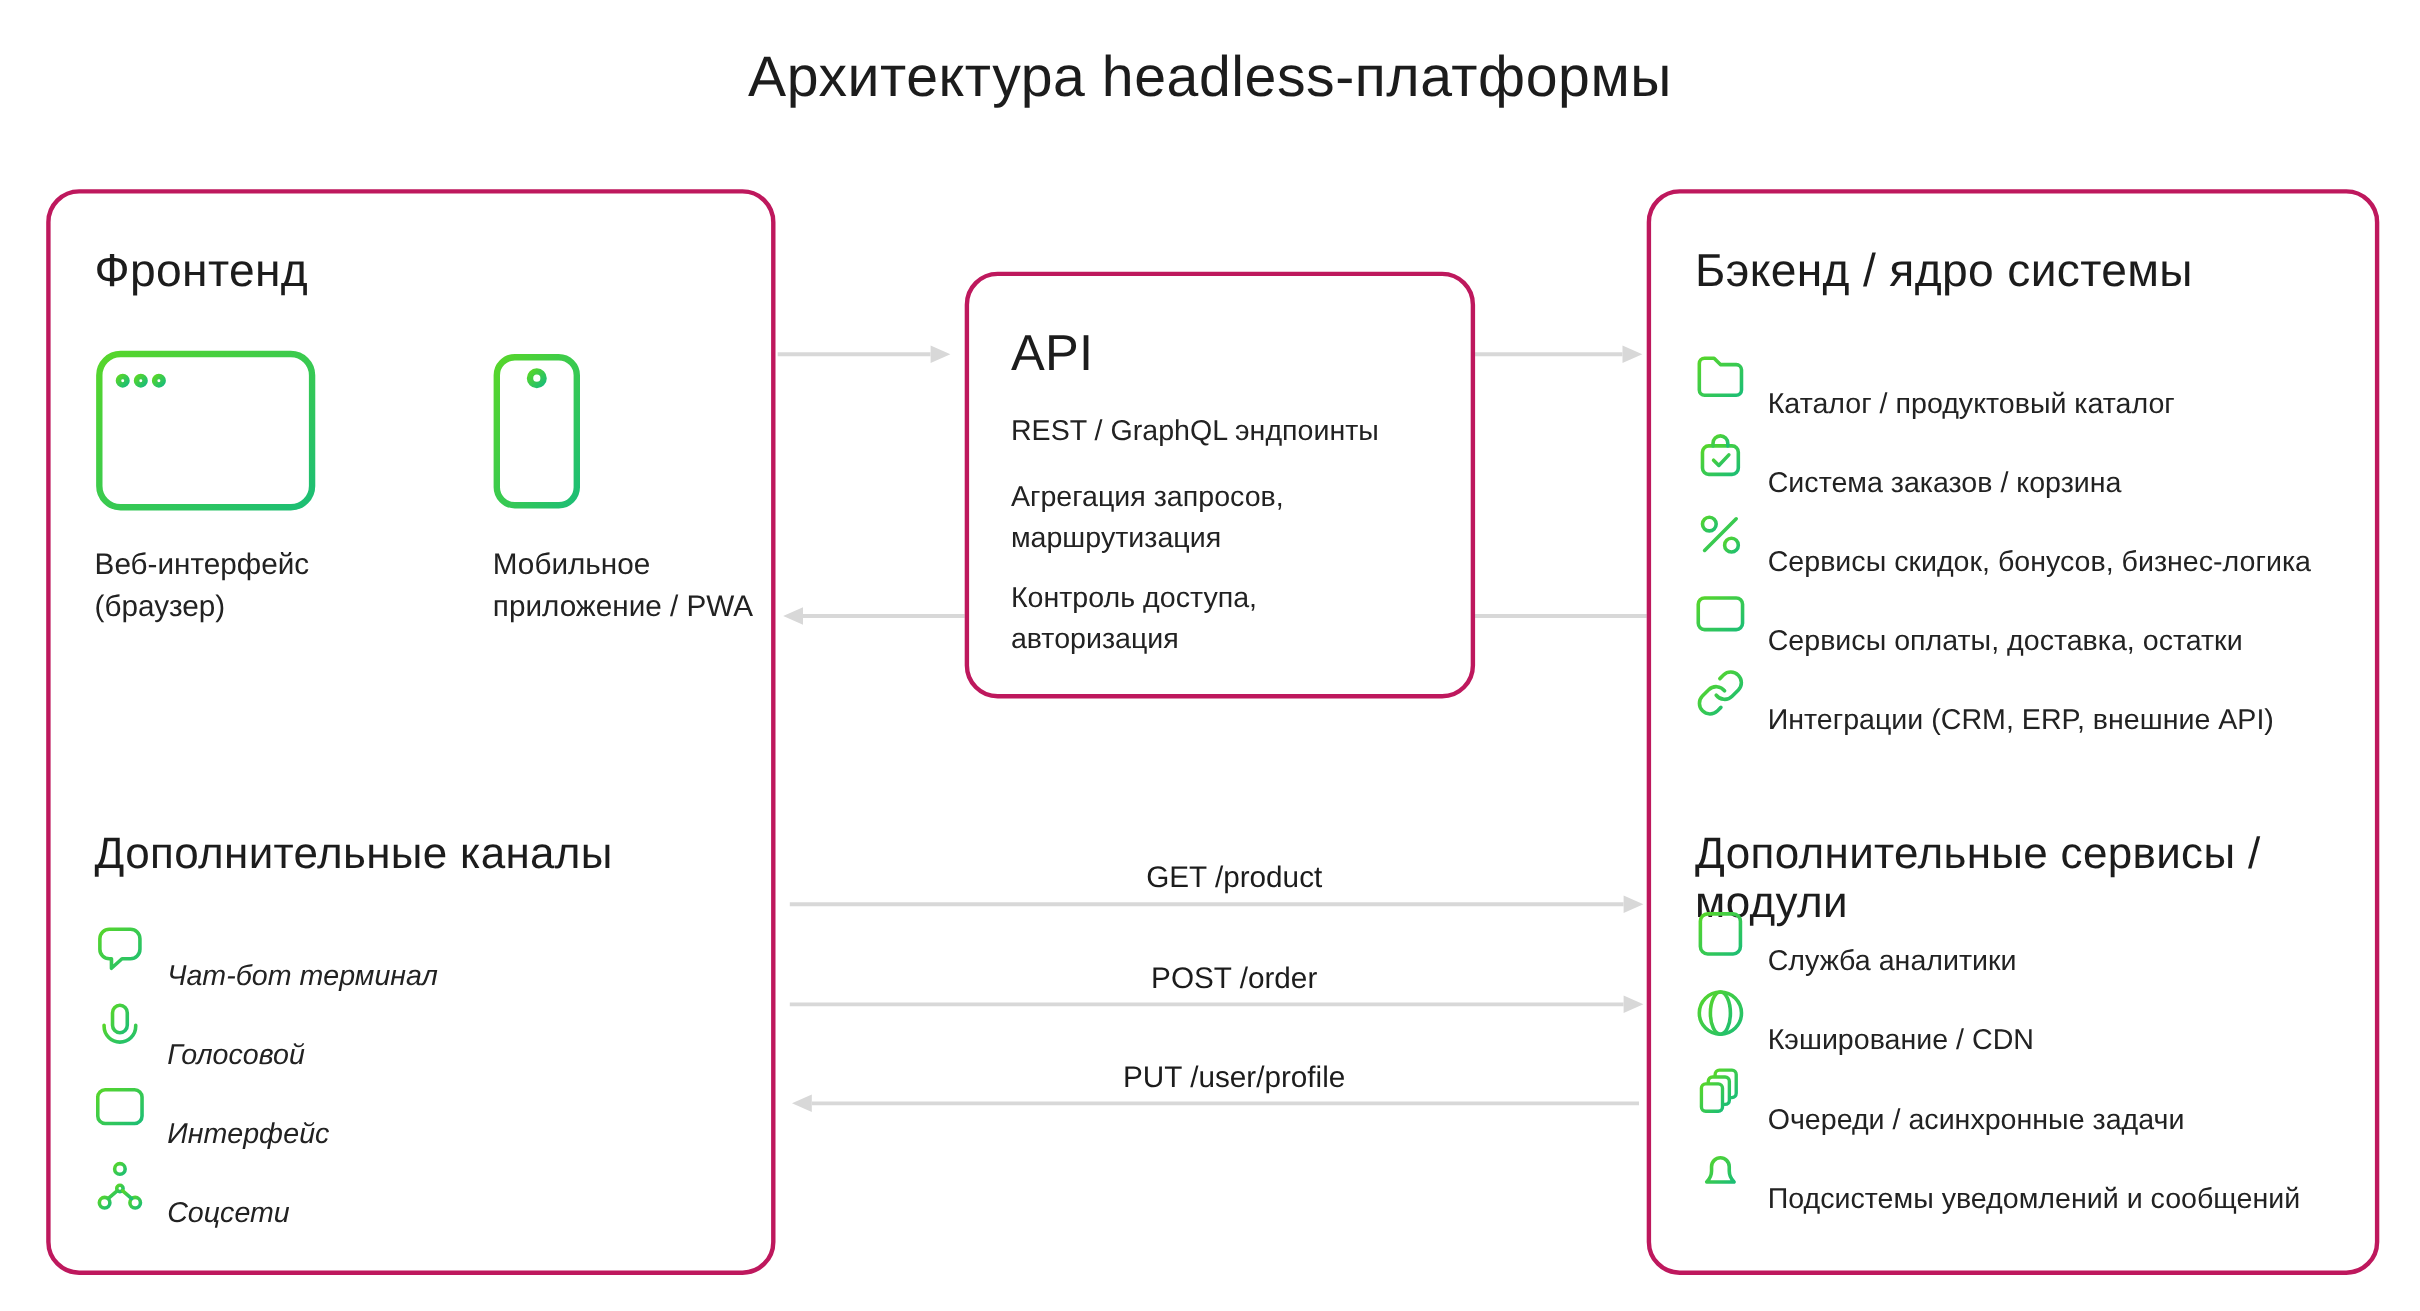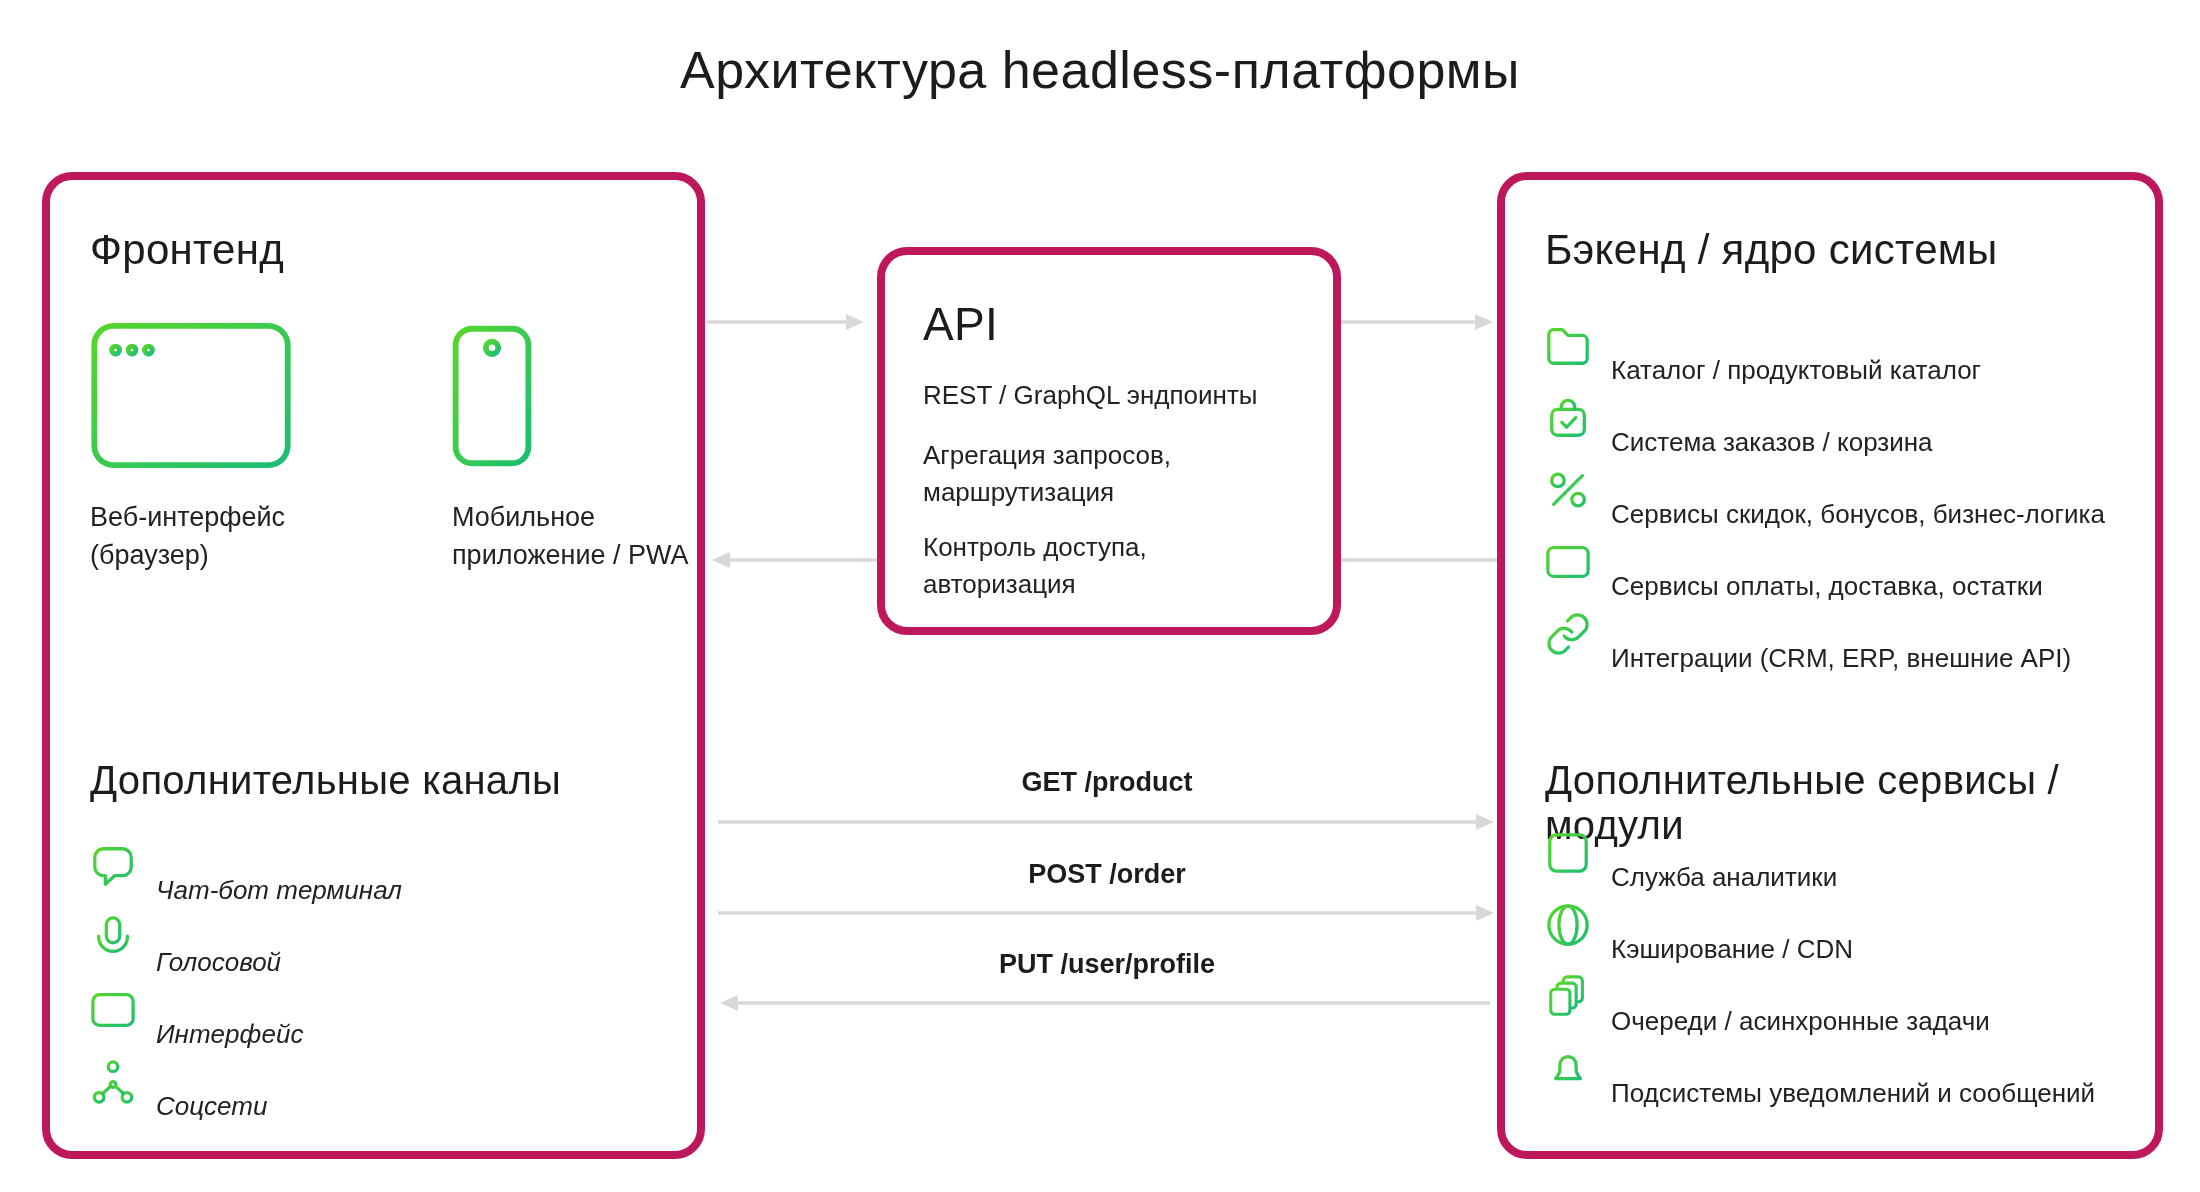--- a/index.html
+++ b/index.html
@@ -3,21 +3,21 @@
 <meta charset="utf-8">
 <title>Архитектура headless-платформы</title>
 <style>
   html,body{margin:0;padding:0;background:#ffffff;}
   body{font-family:"Liberation Sans","DejaVu Sans",sans-serif;color:#1e1e1e;}
   .canvas{position:relative;width:2200px;height:1192px;background:#ffffff;overflow:hidden;}
 
   .page-title{position:absolute;left:0;top:40px;width:2200px;margin:0;
     text-align:center;font-size:52px;font-weight:500;letter-spacing:.5px;color:#1c1c1c;}
 
-  .panel{position:absolute;background:#ffffff;border:8px solid #be185d;border-radius:30px;box-sizing:border-box;}
+  .panel{position:absolute;background:#ffffff;border:4px solid #be185d;border-radius:30px;box-sizing:border-box;}
   .panel-frontend{left:42px;top:172px;width:663px;height:987px;}
   .panel-api{left:877px;top:247px;width:464px;height:388px;}
   .panel-backend{left:1497px;top:172px;width:666px;height:987px;}
 
   .panel h2{position:absolute;margin:0;font-weight:500;color:#1c1c1c;letter-spacing:.3px;}
   .h-main{left:40px;top:46px;font-size:42px;}
   .h-sub{left:40px;top:578px;font-size:40px;}
   .h-api{left:38px;top:42px;font-size:46px;letter-spacing:1px;}
 
   
@@ -39,22 +39,22 @@
 
   
   .api-item{position:absolute;left:38px;margin:0;font-size:26px;line-height:37px;white-space:pre-line;color:#222;}
   .api-i0{top:122px;}
   .api-i1{top:182px;}
   .api-i2{top:274px;}
 
   
   .connectors{position:absolute;left:0;top:0;width:2200px;height:1192px;pointer-events:none;}
 
-  .req-label{position:absolute;left:718px;width:776px;margin:1px;text-align:center;
-    font-size:27px;font-weight:700;color:#1c1c1c;}
+  .req-label{position:absolute;left:718px;width:776px;margin:16px;text-align:center;
+    font-size:27px;font-weight:400;color:#1c1c1c;}
   .req-get{top:766px;}
   .req-post{top:858px;}
   .req-put{top:948px;}
 </style>
 </head>
 <body>
 
 <svg width="0" height="0" style="position:absolute" aria-hidden="true">
   <defs>
     <linearGradient id="grad" x1="0" y1="0" x2="1" y2="1">

